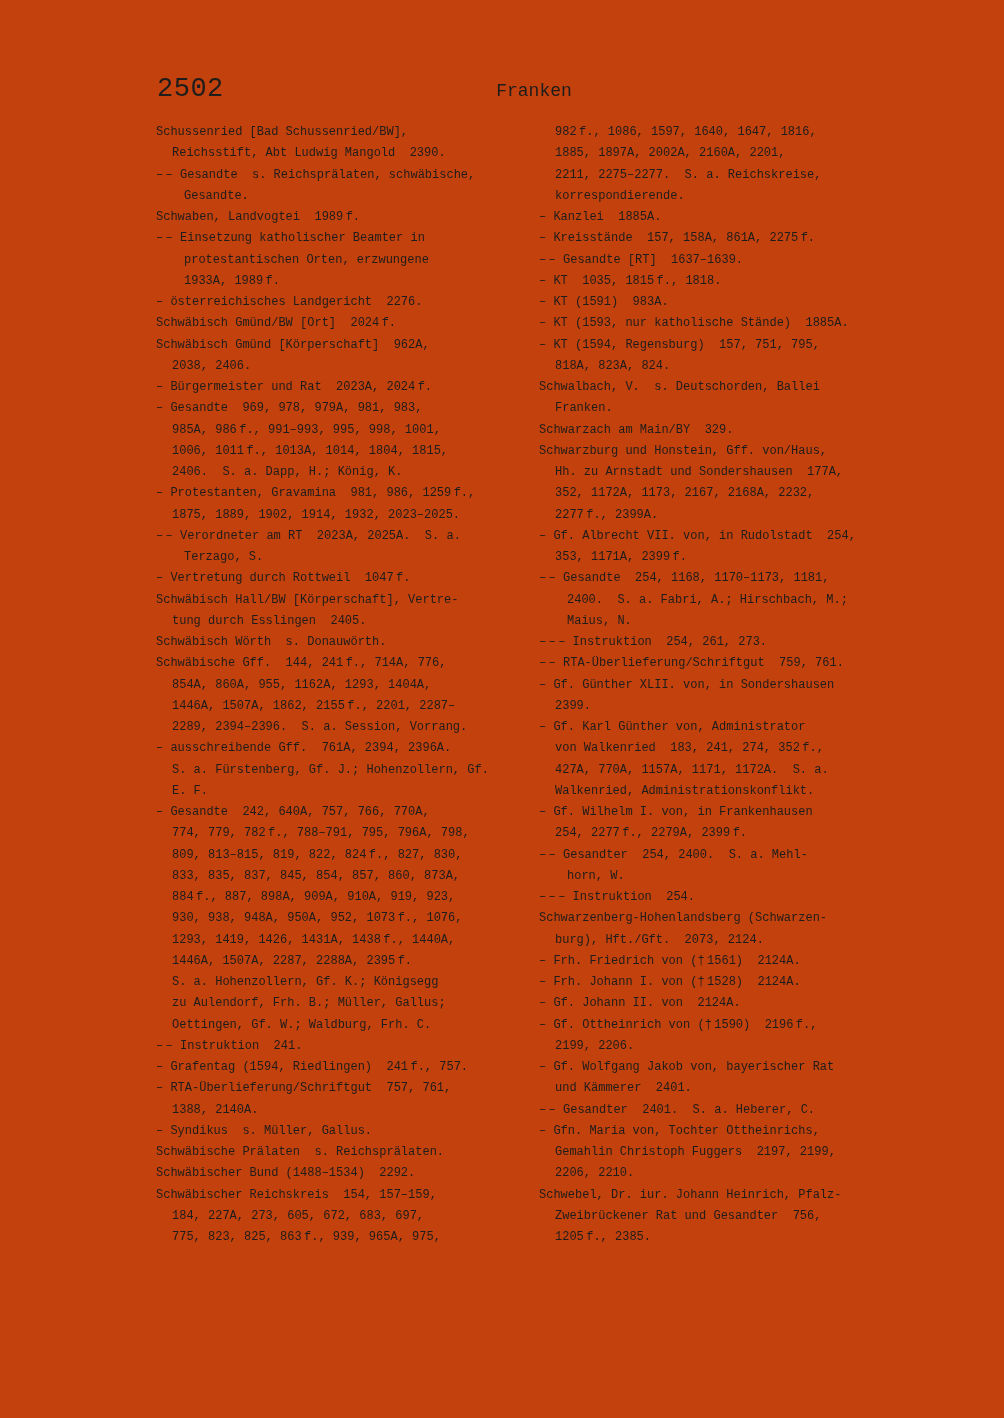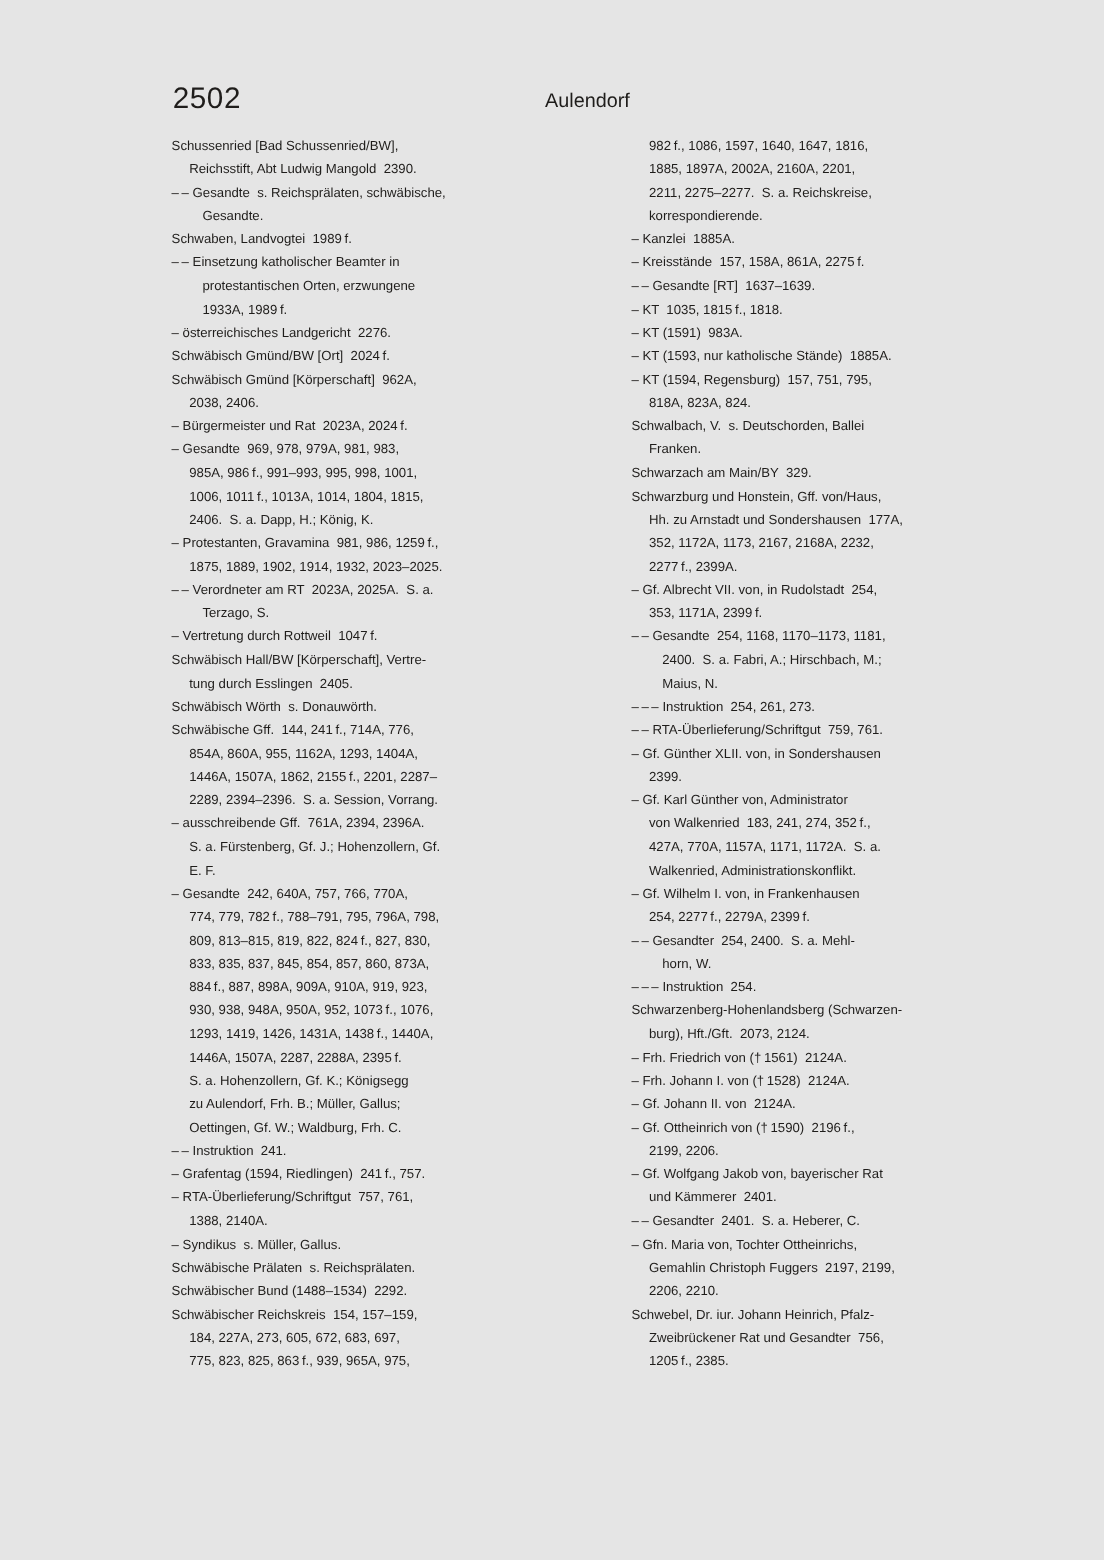--- a/index.html
+++ b/index.html
@@ -5,23 +5,23 @@
   html, body {
     margin: 0; padding: 0;
     width: 1004px; height: 1418px;
     background: #ffffff;
     overflow: hidden;
   }
   .page {
     position: absolute;
     left: 0; top: 0;
     width: 1004px; height: 1418px;
-    background: #e5e5e5;
+    background: #c2410c;
     color: #1f1d1b;
-    font-family: Liberation Sans, sans-serif;
+    font-family: Liberation Mono, monospace;
   }
   .pagenum {
     position: absolute;
     left: 157px; top: 74px;
     font-size: 27px;
     letter-spacing: 0.5px;
   }
   .running-head {
     position: absolute;
     left: 156px; top: 81px;
@@ -30,27 +30,27 @@
     font-size: 18px;
   }
   .col {
     position: absolute;
     top: 122px;
     font-size: 12px;
     line-height: 21.25px;
     white-space: pre;
   }
   .col-left  { left: 156px; width: 378px; }
-  .col-right { left: 539px; width: 378px; margin-left: 35px; }
+  .col-right { left: 539px; width: 378px; }
   .line { height: 21.25px; }
   .i0 { padding-left: 0; }
   .i1 { padding-left: 16px; }
   .i2 { padding-left: 28px; }
 </style>
 </head>
 <body>
 
 <div class="page">
   <div class="pagenum">2502</div>
-  <div class="running-head">Aulendorf</div>
+  <div class="running-head">Franken</div>
   <div class="col col-left"><div class="line i0">Schussenried [Bad Schussenried/BW],</div><div class="line i1">Reichsstift, Abt Ludwig Mangold  2390.</div><div class="line i0">– – Gesandte  s. Reichsprälaten, schwäbische,</div><div class="line i2">Gesandte.</div><div class="line i0">Schwaben, Landvogtei  1989 f.</div><div class="line i0">– – Einsetzung katholischer Beamter in</div><div class="line i2">protestantischen Orten, erzwungene</div><div class="line i2">1933A, 1989 f.</div><div class="line i0">– österreichisches Landgericht  2276.</div><div class="line i0">Schwäbisch Gmünd/BW [Ort]  2024 f.</div><div class="line i0">Schwäbisch Gmünd [Körperschaft]  962A,</div><div class="line i1">2038, 2406.</div><div class="line i0">– Bürgermeister und Rat  2023A, 2024 f.</div><div class="line i0">– Gesandte  969, 978, 979A, 981, 983,</div><div class="line i1">985A, 986 f., 991–993, 995, 998, 1001,</div><div class="line i1">1006, 1011 f., 1013A, 1014, 1804, 1815,</div><div class="line i1">2406.  S. a. Dapp, H.; König, K.</div><div class="line i0">– Protestanten, Gravamina  981, 986, 1259 f.,</div><div class="line i1">1875, 1889, 1902, 1914, 1932, 2023–2025.</div><div class="line i0">– – Verordneter am RT  2023A, 2025A.  S. a.</div><div class="line i2">Terzago, S.</div><div class="line i0">– Vertretung durch Rottweil  1047 f.</div><div class="line i0">Schwäbisch Hall/BW [Körperschaft], Vertre-</div><div class="line i1">tung durch Esslingen  2405.</div><div class="line i0">Schwäbisch Wörth  s. Donauwörth.</div><div class="line i0">Schwäbische Gff.  144, 241 f., 714A, 776,</div><div class="line i1">854A, 860A, 955, 1162A, 1293, 1404A,</div><div class="line i1">1446A, 1507A, 1862, 2155 f., 2201, 2287–</div><div class="line i1">2289, 2394–2396.  S. a. Session, Vorrang.</div><div class="line i0">– ausschreibende Gff.  761A, 2394, 2396A.</div><div class="line i1">S. a. Fürstenberg, Gf. J.; Hohenzollern, Gf.</div><div class="line i1">E. F.</div><div class="line i0">– Gesandte  242, 640A, 757, 766, 770A,</div><div class="line i1">774, 779, 782 f., 788–791, 795, 796A, 798,</div><div class="line i1">809, 813–815, 819, 822, 824 f., 827, 830,</div><div class="line i1">833, 835, 837, 845, 854, 857, 860, 873A,</div><div class="line i1">884 f., 887, 898A, 909A, 910A, 919, 923,</div><div class="line i1">930, 938, 948A, 950A, 952, 1073 f., 1076,</div><div class="line i1">1293, 1419, 1426, 1431A, 1438 f., 1440A,</div><div class="line i1">1446A, 1507A, 2287, 2288A, 2395 f.</div><div class="line i1">S. a. Hohenzollern, Gf. K.; Königsegg</div><div class="line i1">zu Aulendorf, Frh. B.; Müller, Gallus;</div><div class="line i1">Oettingen, Gf. W.; Waldburg, Frh. C.</div><div class="line i0">– – Instruktion  241.</div><div class="line i0">– Grafentag (1594, Riedlingen)  241 f., 757.</div><div class="line i0">– RTA-Überlieferung/Schriftgut  757, 761,</div><div class="line i1">1388, 2140A.</div><div class="line i0">– Syndikus  s. Müller, Gallus.</div><div class="line i0">Schwäbische Prälaten  s. Reichsprälaten.</div><div class="line i0">Schwäbischer Bund (1488–1534)  2292.</div><div class="line i0">Schwäbischer Reichskreis  154, 157–159,</div><div class="line i1">184, 227A, 273, 605, 672, 683, 697,</div><div class="line i1">775, 823, 825, 863 f., 939, 965A, 975,</div></div>
   <div class="col col-right"><div class="line i1">982 f., 1086, 1597, 1640, 1647, 1816,</div><div class="line i1">1885, 1897A, 2002A, 2160A, 2201,</div><div class="line i1">2211, 2275–2277.  S. a. Reichskreise,</div><div class="line i1">korrespondierende.</div><div class="line i0">– Kanzlei  1885A.</div><div class="line i0">– Kreisstände  157, 158A, 861A, 2275 f.</div><div class="line i0">– – Gesandte [RT]  1637–1639.</div><div class="line i0">– KT  1035, 1815 f., 1818.</div><div class="line i0">– KT (1591)  983A.</div><div class="line i0">– KT (1593, nur katholische Stände)  1885A.</div><div class="line i0">– KT (1594, Regensburg)  157, 751, 795,</div><div class="line i1">818A, 823A, 824.</div><div class="line i0">Schwalbach, V.  s. Deutschorden, Ballei</div><div class="line i1">Franken.</div><div class="line i0">Schwarzach am Main/BY  329.</div><div class="line i0">Schwarzburg und Honstein, Gff. von/Haus,</div><div class="line i1">Hh. zu Arnstadt und Sondershausen  177A,</div><div class="line i1">352, 1172A, 1173, 2167, 2168A, 2232,</div><div class="line i1">2277 f., 2399A.</div><div class="line i0">– Gf. Albrecht VII. von, in Rudolstadt  254,</div><div class="line i1">353, 1171A, 2399 f.</div><div class="line i0">– – Gesandte  254, 1168, 1170–1173, 1181,</div><div class="line i2">2400.  S. a. Fabri, A.; Hirschbach, M.;</div><div class="line i2">Maius, N.</div><div class="line i0">– – – Instruktion  254, 261, 273.</div><div class="line i0">– – RTA-Überlieferung/Schriftgut  759, 761.</div><div class="line i0">– Gf. Günther XLII. von, in Sondershausen</div><div class="line i1">2399.</div><div class="line i0">– Gf. Karl Günther von, Administrator</div><div class="line i1">von Walkenried  183, 241, 274, 352 f.,</div><div class="line i1">427A, 770A, 1157A, 1171, 1172A.  S. a.</div><div class="line i1">Walkenried, Administrationskonflikt.</div><div class="line i0">– Gf. Wilhelm I. von, in Frankenhausen</div><div class="line i1">254, 2277 f., 2279A, 2399 f.</div><div class="line i0">– – Gesandter  254, 2400.  S. a. Mehl-</div><div class="line i2">horn, W.</div><div class="line i0">– – – Instruktion  254.</div><div class="line i0">Schwarzenberg-Hohenlandsberg (Schwarzen-</div><div class="line i1">burg), Hft./Gft.  2073, 2124.</div><div class="line i0">– Frh. Friedrich von († 1561)  2124A.</div><div class="line i0">– Frh. Johann I. von († 1528)  2124A.</div><div class="line i0">– Gf. Johann II. von  2124A.</div><div class="line i0">– Gf. Ottheinrich von († 1590)  2196 f.,</div><div class="line i1">2199, 2206.</div><div class="line i0">– Gf. Wolfgang Jakob von, bayerischer Rat</div><div class="line i1">und Kämmerer  2401.</div><div class="line i0">– – Gesandter  2401.  S. a. Heberer, C.</div><div class="line i0">– Gfn. Maria von, Tochter Ottheinrichs,</div><div class="line i1">Gemahlin Christoph Fuggers  2197, 2199,</div><div class="line i1">2206, 2210.</div><div class="line i0">Schwebel, Dr. iur. Johann Heinrich, Pfalz-</div><div class="line i1">Zweibrückener Rat und Gesandter  756,</div><div class="line i1">1205 f., 2385.</div></div>
 </div>
 
 </body></html>

